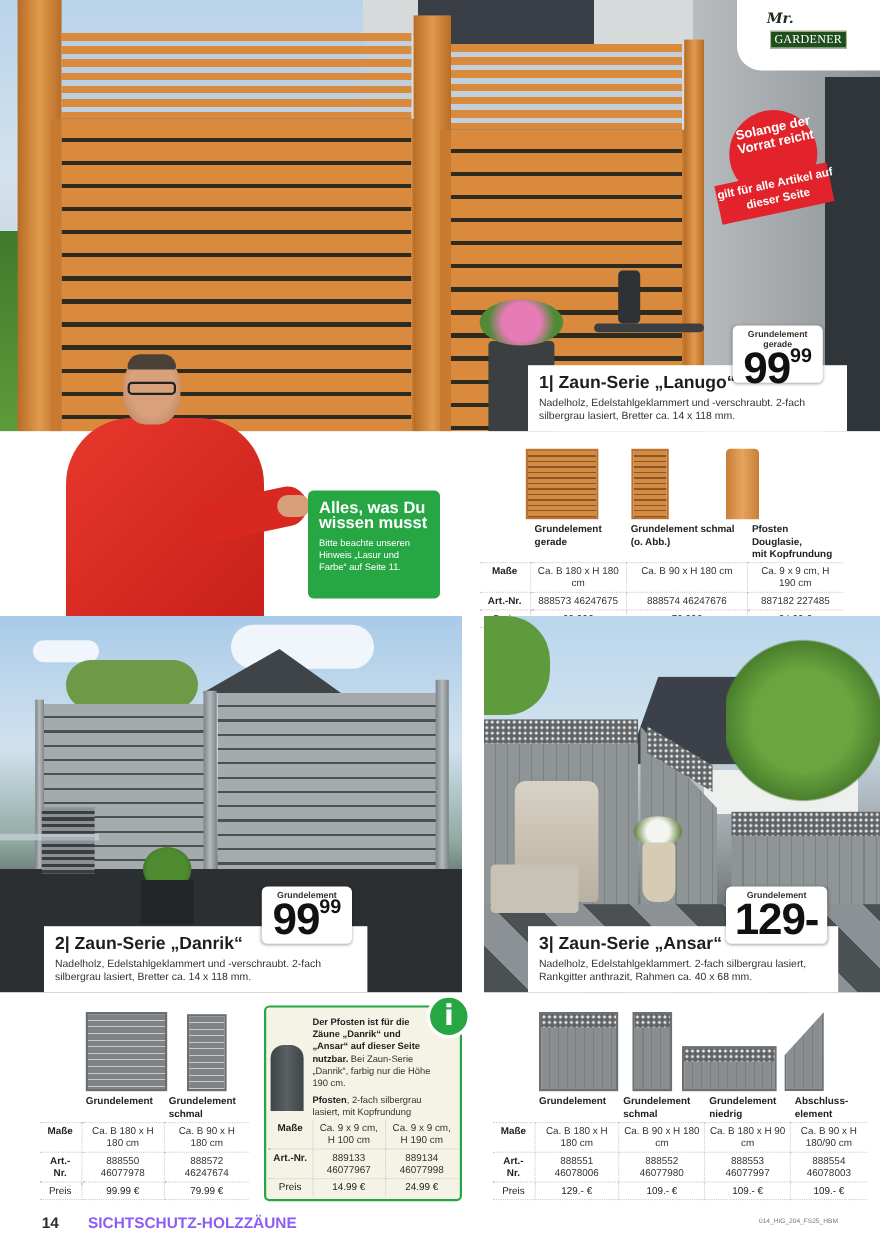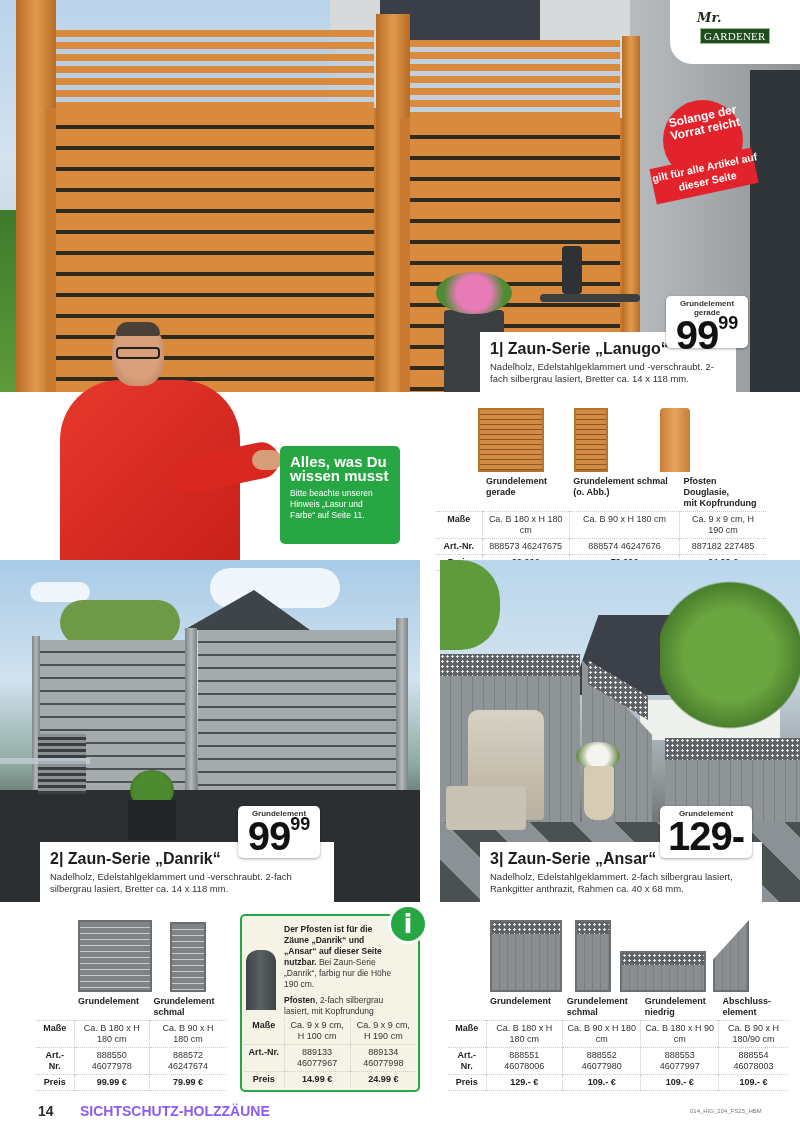--- a/index.html
+++ b/index.html
@@ -46,21 +46,21 @@
 
   .info-green { left: 280px; top: 446px; width: 120px; height: 98px; background: #27a644; border-radius: 5px; padding: 9px 10px; color: #fff; }
   .info-green h3 { font-size: 15px; line-height: 14px; font-weight: bold; margin-bottom: 5px; }
   .info-green p { font-size: 8.5px; line-height: 11px; }
 
   
   table.spec { border-collapse: collapse; font-size: 9px; color: #333; }
   table.spec th { font-weight: bold; text-align: left; vertical-align: top; padding: 2px 4px; color: #222; line-height: 11px; }
   table.spec td { text-align: center; vertical-align: top; padding: 2px 4px; line-height: 11px; border-left: 1px dotted #ccc; }
   table.spec tr { border-bottom: 1px dotted #ccc; }
-  table.spec tr.price-row td { font-weight: bold; color: #222; margin-top: 12px; }
+  table.spec tr.price-row td { font-weight: normal; color: #222; margin-top: 12px; }
   table.spec td.rowlabel { border-left: none; font-weight: bold; color: #222; }
   .subnote { font-weight: bold; }
 
   .thumb-wood { background: repeating-linear-gradient(#d38a42 0px, #d38a42 4px, #8c5524 4px, #8c5524 5px); border: 2px solid #b97330; }
   .post-wood { background: linear-gradient(90deg, #c87e38, #e6a45e, #c87e38); border-radius: 4px 4px 0 0; }
   .thumb-grey { background: repeating-linear-gradient(#7f8386 0px, #7f8386 5px, #c8cbcd 5px, #c8cbcd 6px); border: 2px solid #6a6e71; }
   .thumb-grey-v { background: repeating-linear-gradient(90deg, #8a8e91 0px, #8a8e91 7px, #7a7e81 7px, #7a7e81 8px); border: 2px solid #6c7073; }
   .lattice { background-color: #5f6366; background-image: radial-gradient(#e8e8e8 35%, transparent 40%); background-size: 5px 5px; }
 
   
@@ -110,21 +110,21 @@
 
 <div class="abs logo-box"></div>
 <div class="abs logo-mr">Mr.</div>
 <div class="abs logo-gardener">GARDENER</div>
 
 <div class="abs stock-badge"></div>
 <div class="abs stock-badge-text">Solange der Vorrat reicht</div>
 <div class="abs stock-strip"></div>
 <div class="abs stock-strip-text">gilt für alle Artikel auf dieser Seite</div>
 
-<div class="abs title-card" style="left:480px;top:332px;width:256px;height:60px;">
+<div class="abs title-card" style="left:480px;top:332px;width:290px;height:60px;">
   <h2><span>1|</span> <span>Zaun-Serie „Lanugo“</span></h2>
   <p>Nadelholz, Edelstahlgeklammert und -verschraubt. 2-fach silbergrau lasiert, Bretter ca. 14 x 118 mm.</p>
 </div>
 
 <div class="abs price-tag" style="left:666px;top:296px;width:82px;height:52px;">
   <span class="price-label">Grundelement gerade</span>
   <span class="price-main"><span>99</span><span class="price-cents">99</span></span>
 </div>
 
 <div class="abs person-body"></div>

